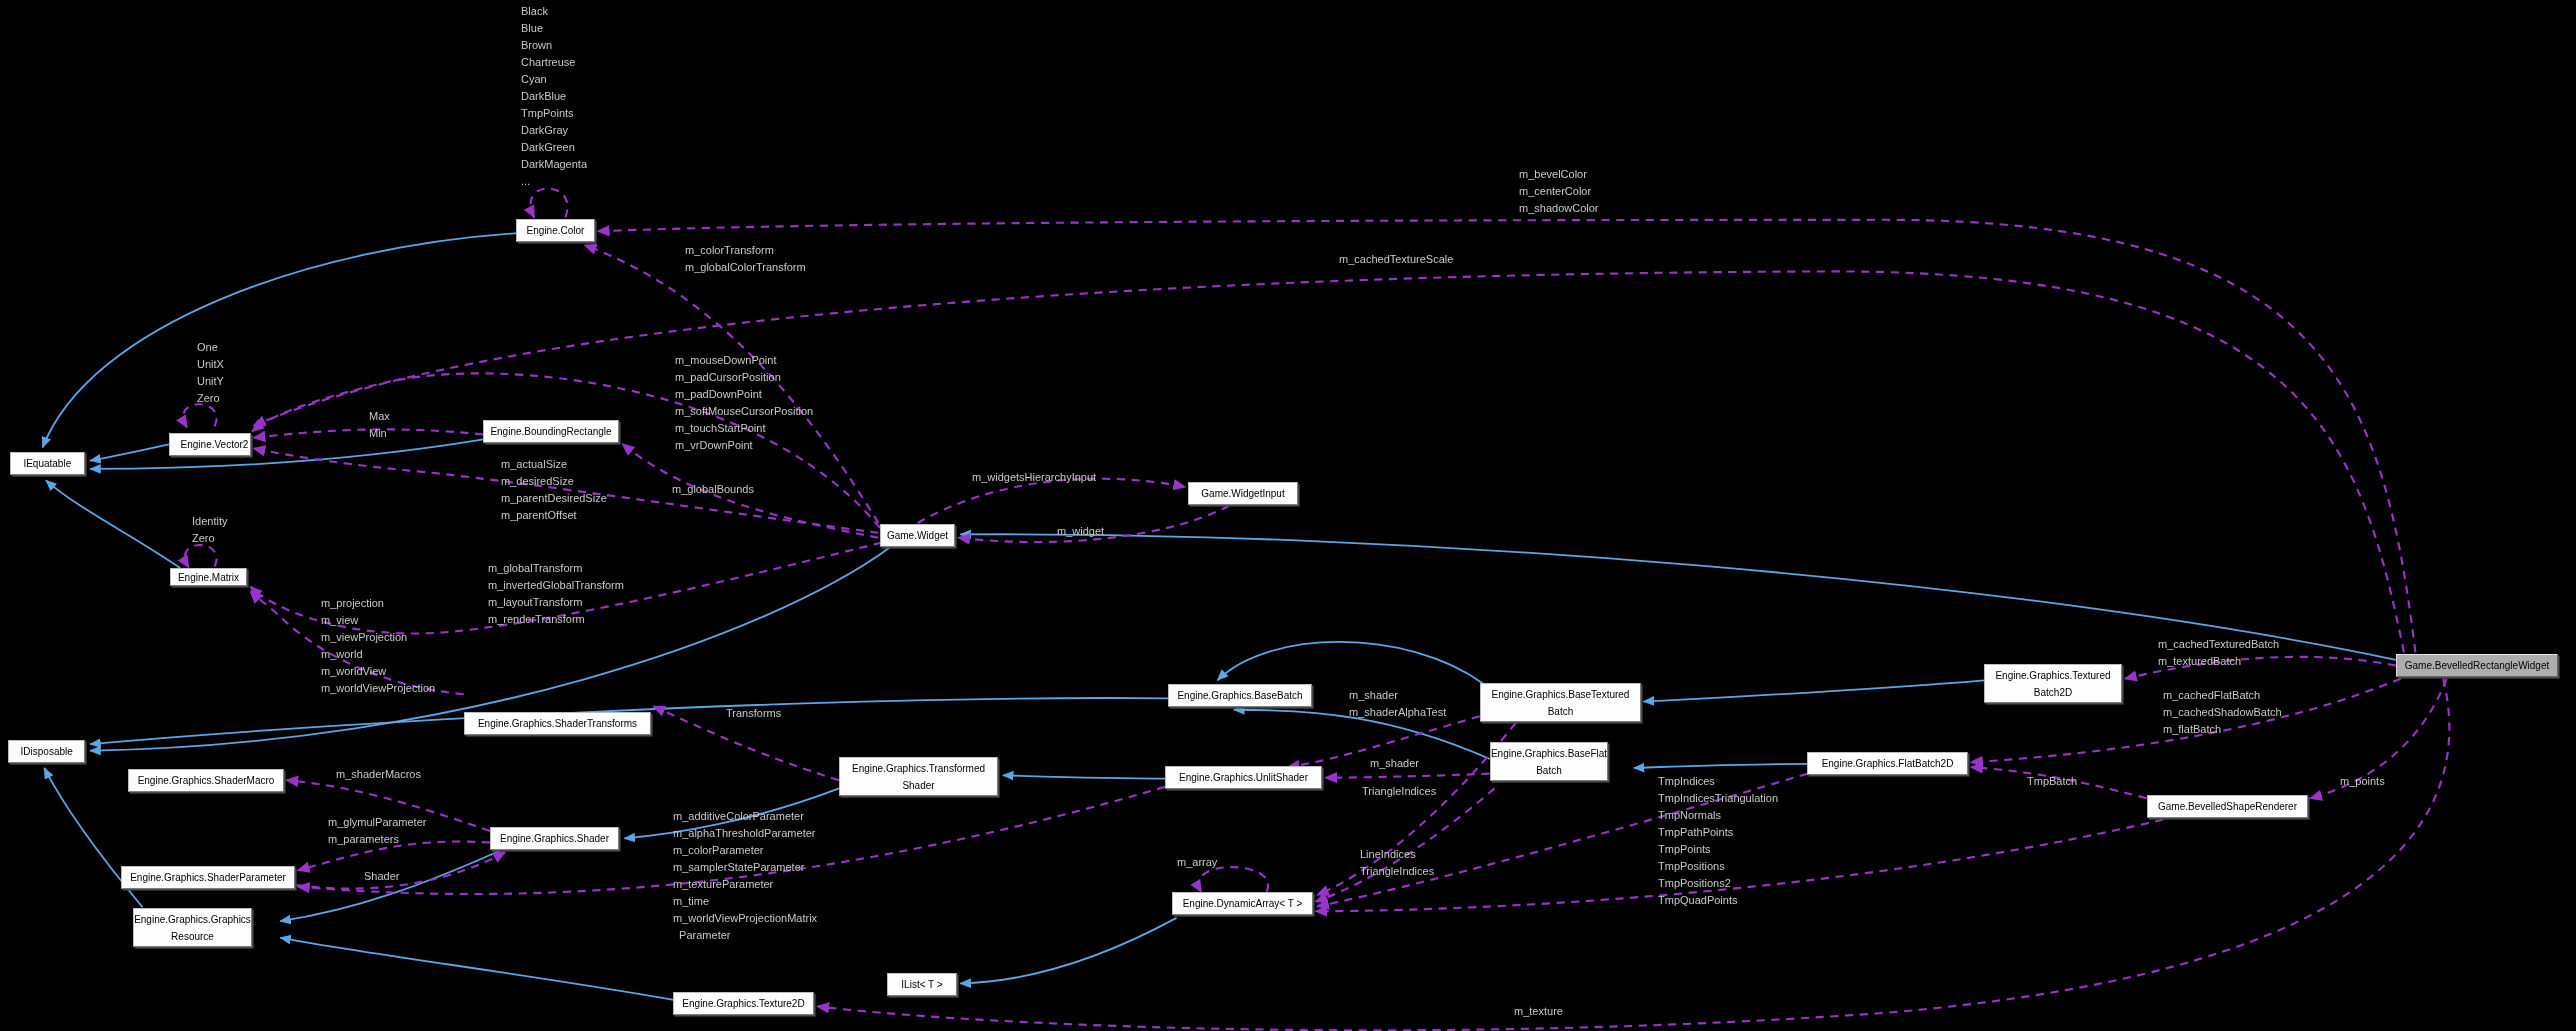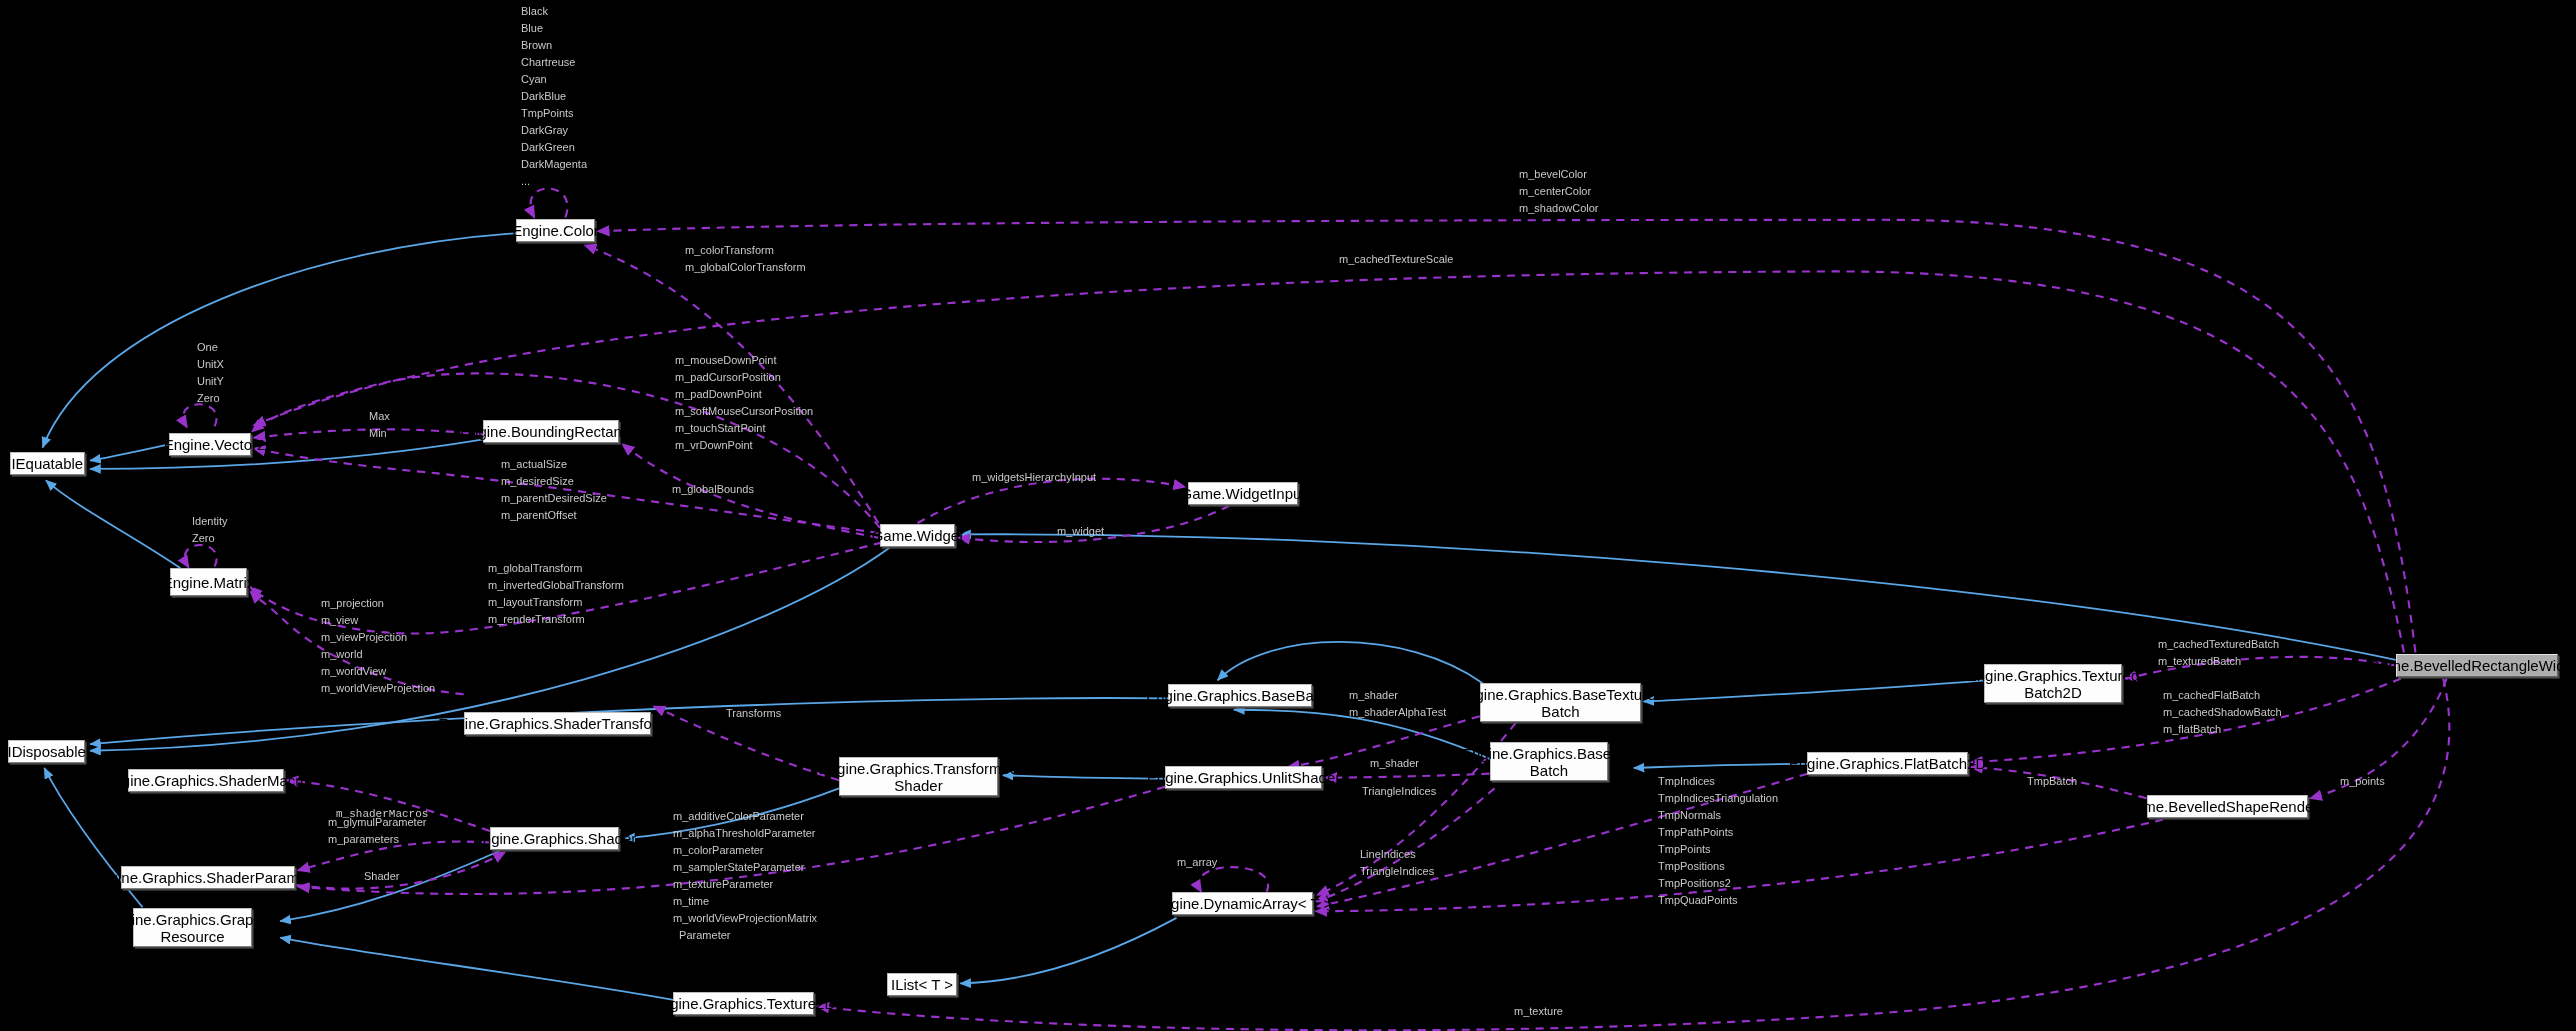--- a/index.html
+++ b/index.html
@@ -4,21 +4,21 @@
 <style>
   html,body{margin:0;padding:0;background:#000;}
   #canvas{position:relative;width:2576px;height:1032px;background:#000;overflow:hidden;
           font-family:"Liberation Sans",sans-serif;}
   #edges-svg{position:absolute;left:0;top:0;width:2576px;height:1032px;}
   .edge{fill:none;}
   .edge.inheritance{stroke:#5aa7e8;stroke-width:2.2;}
   .edge.usage{stroke:#9933cc;stroke-width:2.6;stroke-dasharray:10 8;}
   .node{position:absolute;display:flex;flex-direction:column;align-items:center;justify-content:center;
         background:#fdfdfd;border:0.8px solid #bdbdbd;border-right-color:#7d7d7d;border-bottom-color:#7d7d7d;
-        box-shadow:1.6px 1.6px 0 #4a4a4a;color:#000;font-size:15px;line-height:17px;text-align:center;
+        box-shadow:1.6px 1.6px 0 #4a4a4a;color:#000;font-size:10px;line-height:17px;text-align:center;
         white-space:nowrap;cursor:pointer;box-sizing:border-box;}
   .node.highlight{background:#adadad;border-color:#e2e2e2;border-right-color:#666;border-bottom-color:#666;}
   .edge-label{position:absolute;color:#c9c9c9;font-size:11px;line-height:17px;white-space:pre;}
 </style>
 </head>
 <body>
 
 <div id="canvas">
   <svg id="edges-svg" width="2576" height="1032" viewBox="0 0 3144 1259">
     <defs>
@@ -86,21 +86,21 @@
       </div>
       <div class="node" style="left: 9.8px; top: 452px; width: 75px; height: 23px;">
         <span>IEquatable</span>
       </div>
       <div class="node" style="left: 169px; top: 433px; width: 82px; height: 23px; padding-left: 9px;">
         <span>Engine.Vector2</span>
       </div>
       <div class="node" style="left: 483px; top: 420px; width: 136px; height: 23px;">
         <span>Engine.BoundingRectangle</span>
       </div>
-      <div class="node" style="left: 170px; top: 568px; width: 77px; height: 28px;">
+      <div class="node" style="left: 170px; top: 568px; width: 77px; height: 18px;">
         <span>Engine.Matrix</span>
       </div>
       <div class="node" style="left: 880px; top: 524px; width: 75px; height: 23px;">
         <span>Game.Widget</span>
       </div>
       <div class="node" style="left: 1188px; top: 482px; width: 110px; height: 23px;">
         <span>Game.WidgetInput</span>
       </div>
       <div class="node" style="left: 464px; top: 712px; width: 187px; height: 23px;">
         <span>Engine.Graphics.ShaderTransforms</span>
@@ -171,21 +171,21 @@
       <div class="edge-label" style="left: 369px; top: 408px;"><div>Max</div><div>Min</div></div>
       <div class="edge-label" style="left: 675px; top: 352px;"><div>m_mouseDownPoint</div><div>m_padCursorPosition</div><div>m_padDownPoint</div><div>m_softMouseCursorPosition</div><div>m_touchStartPoint</div><div>m_vrDownPoint</div></div>
       <div class="edge-label" style="left: 501px; top: 456px;"><div>m_actualSize</div><div>m_desiredSize</div><div>m_parentDesiredSize</div><div>m_parentOffset</div></div>
       <div class="edge-label" style="left: 672px; top: 481px;"><div>m_globalBounds</div></div>
       <div class="edge-label" style="left: 972px; top: 469px;"><div>m_widgetsHierarchyInput</div></div>
       <div class="edge-label" style="left: 1057px; top: 523px;"><div>m_widget</div></div>
       <div class="edge-label" style="left: 192px; top: 513px;"><div>Identity</div><div>Zero</div></div>
       <div class="edge-label" style="left: 488px; top: 560px;"><div>m_globalTransform</div><div>m_invertedGlobalTransform</div><div>m_layoutTransform</div><div>m_renderTransform</div></div>
       <div class="edge-label" style="left: 321px; top: 595px;"><div>m_projection</div><div>m_view</div><div>m_viewProjection</div><div>m_world</div><div>m_worldView</div><div>m_worldViewProjection</div></div>
       <div class="edge-label" style="left: 726px; top: 705px;"><div>Transforms</div></div>
-      <div class="edge-label" style="left: 336px; top: 806px; font-family: Liberation Mono, monospace;"><div>m_shaderMacros</div></div>
+      <div class="edge-label" style="left: 336px; top: 766px;"><div>m_shaderMacros</div></div>
       <div class="edge-label" style="left: 328px; top: 814px;"><div>m_glymulParameter</div><div>m_parameters</div></div>
       <div class="edge-label" style="left: 364px; top: 868px;"><div>Shader</div></div>
       <div class="edge-label" style="left: 673px; top: 808px;"><div>m_additiveColorParameter</div><div>m_alphaThresholdParameter</div><div>m_colorParameter</div><div>m_samplerStateParameter</div><div>m_textureParameter</div><div>m_time</div><div>m_worldViewProjectionMatrix</div><div>  Parameter</div></div>
       <div class="edge-label" style="left: 1349px; top: 687px;"><div>m_shader</div><div>m_shaderAlphaTest</div></div>
       <div class="edge-label" style="left: 1370px; top: 755px;"><div>m_shader</div></div>
       <div class="edge-label" style="left: 1362px; top: 783px;"><div>TriangleIndices</div></div>
       <div class="edge-label" style="left: 1360px; top: 846px;"><div>LineIndices</div><div>TriangleIndices</div></div>
       <div class="edge-label" style="left: 1177px; top: 854px;"><div>m_array</div></div>
       <div class="edge-label" style="left: 2158px; top: 636px;"><div>m_cachedTexturedBatch</div><div>m_texturedBatch</div></div>
       <div class="edge-label" style="left: 2163px; top: 687px;"><div>m_cachedFlatBatch</div><div>m_cachedShadowBatch</div><div>m_flatBatch</div></div>

